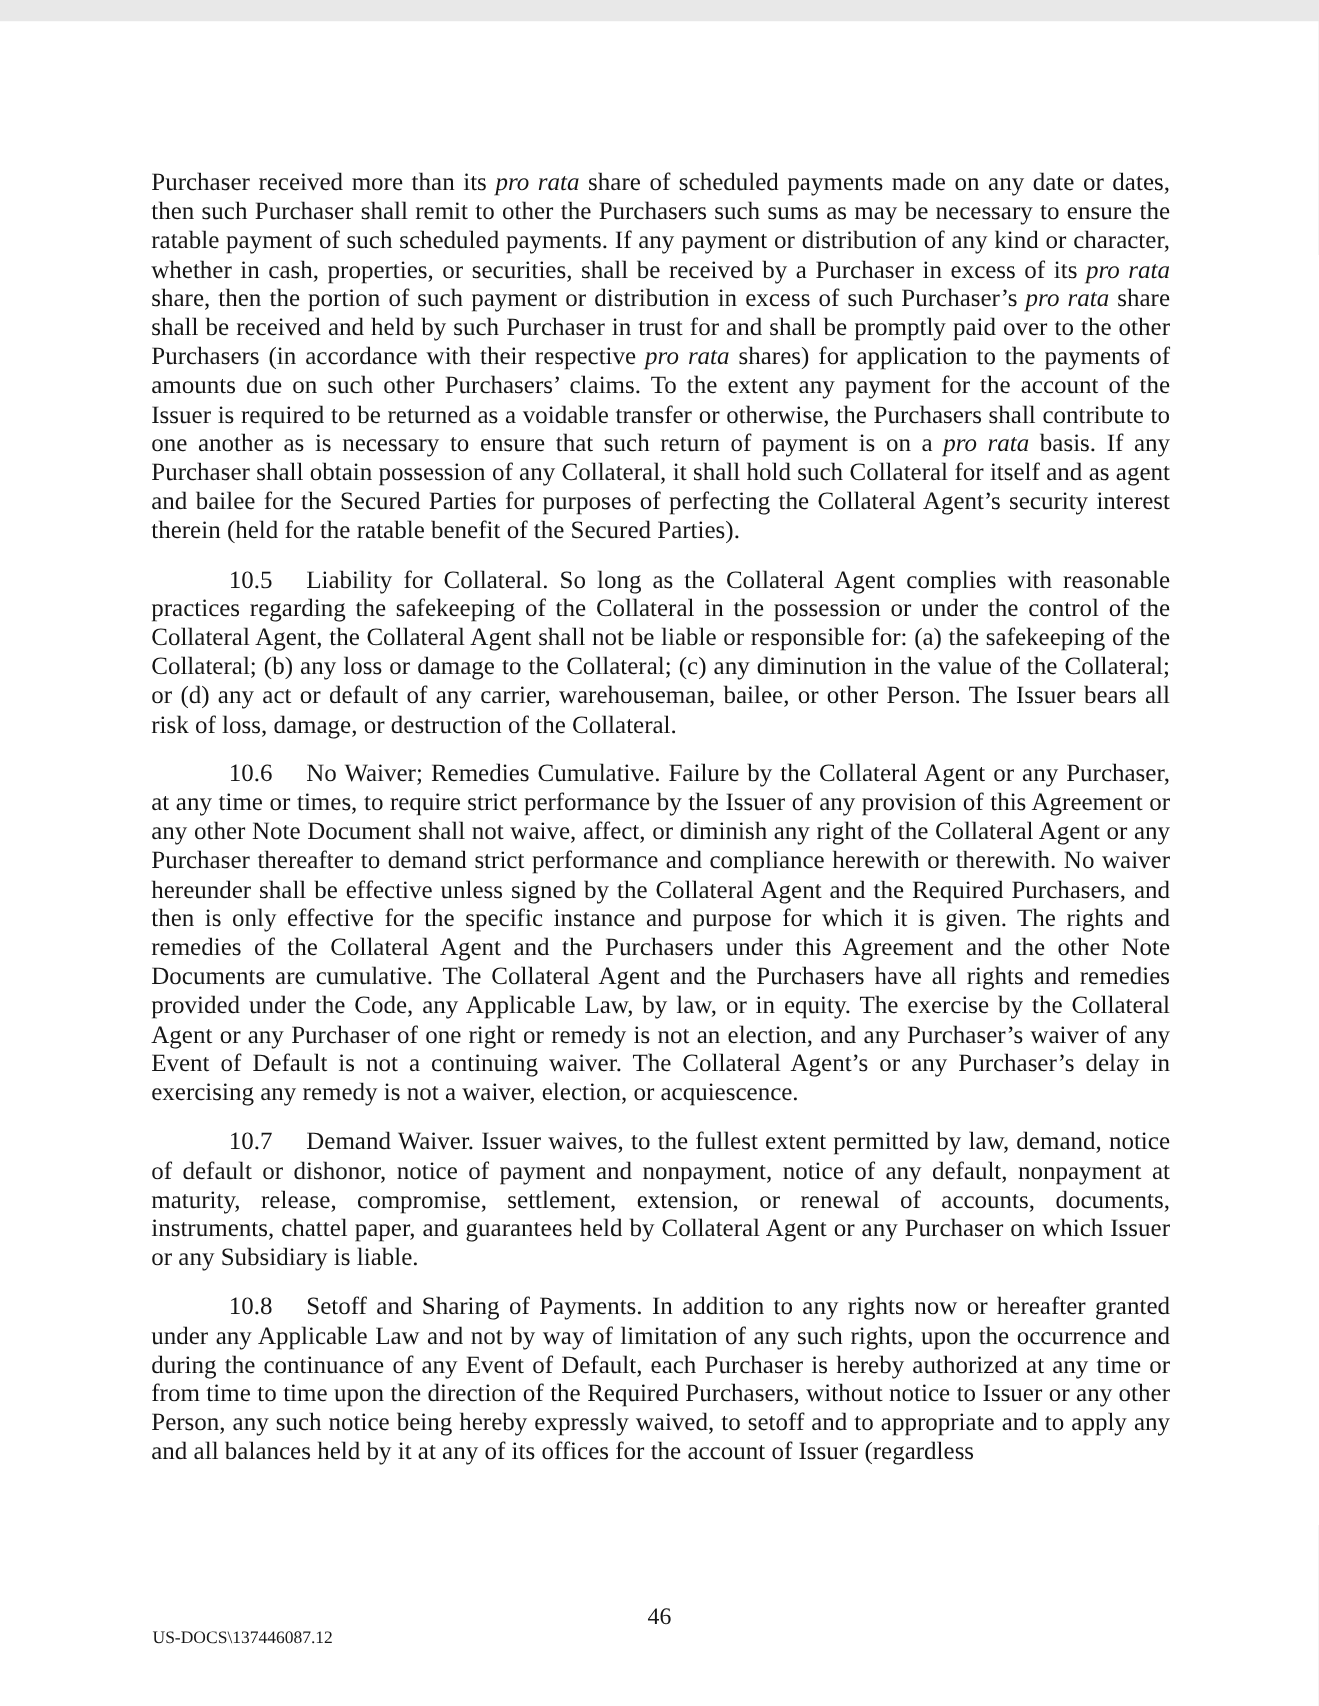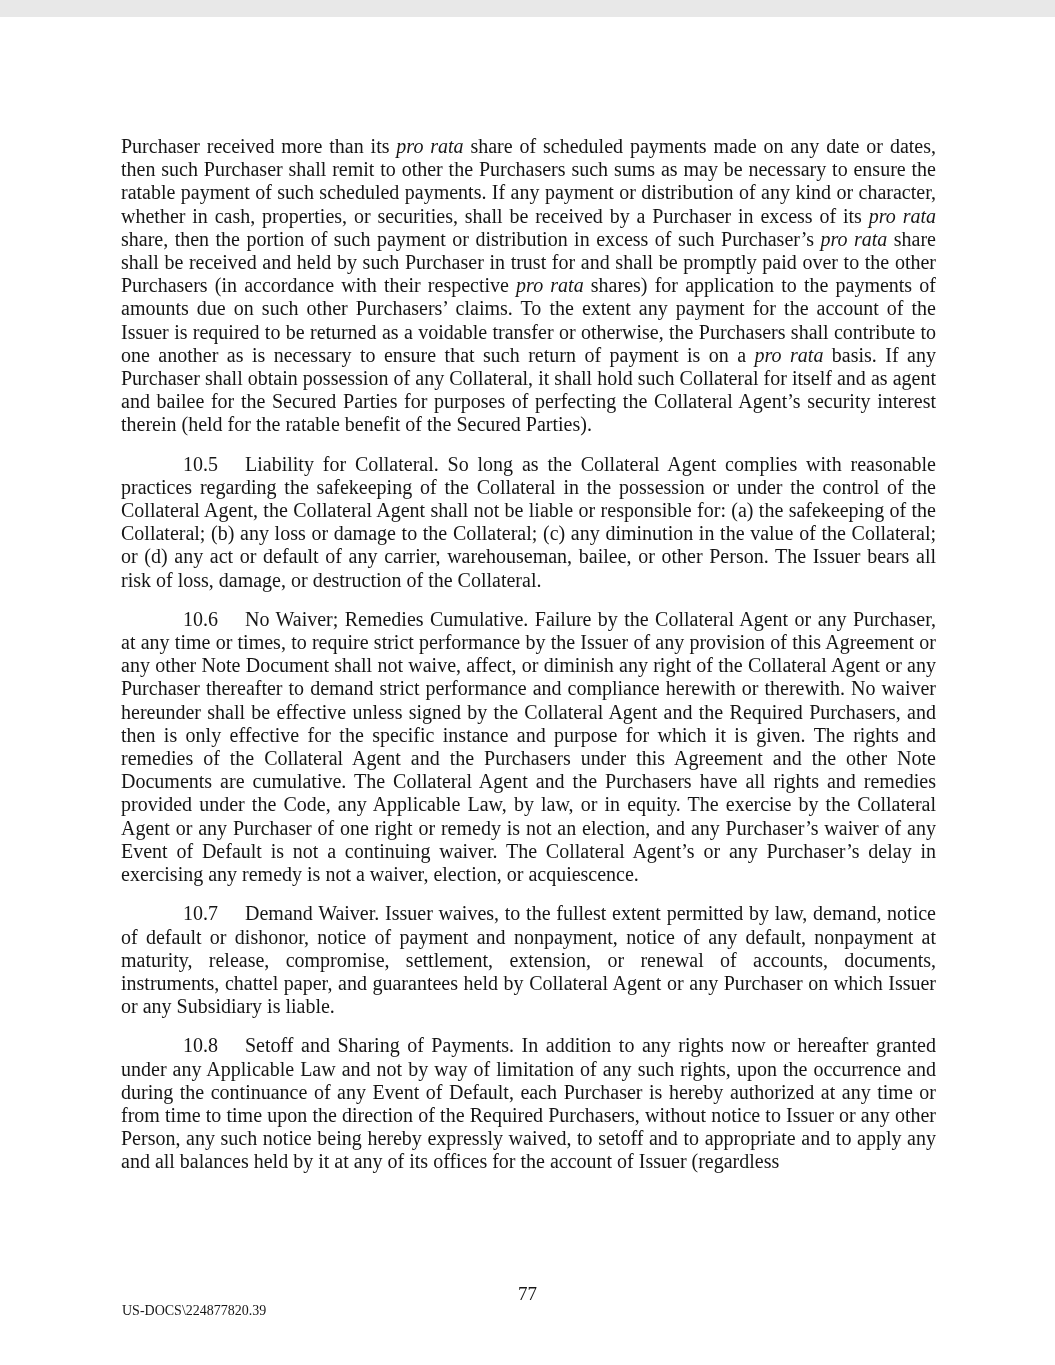--- a/index.html
+++ b/index.html
@@ -52,15 +52,15 @@
 <body>
 
 <div class="page">
   <div class="doc-body">
       <p class="para"><span class="run">Purchaser received more than its </span><span class="italic">pro rata</span><span class="run"> share of scheduled payments made on any date or dates, then such Purchaser shall remit to other the Purchasers such sums as may be necessary to ensure the ratable payment of such scheduled payments. If any payment or distribution of any kind or character, whether in cash, properties, or securities, shall be received by a Purchaser in excess of its </span><span class="italic">pro rata</span><span class="run"> share, then the portion of such payment or distribution in excess of such Purchaser’s </span><span class="italic">pro rata</span><span class="run"> share shall be received and held by such Purchaser in trust for and shall be promptly paid over to the other Purchasers (in accordance with their respective </span><span class="italic">pro rata</span><span class="run"> shares) for application to the payments of amounts due on such other Purchasers’ claims. To the extent any payment for the account of the Issuer is required to be returned as a voidable transfer or otherwise, the Purchasers shall contribute to one another as is necessary to ensure that such return of payment is on a </span><span class="italic">pro rata</span><span class="run"> basis. If any Purchaser shall obtain possession of any Collateral, it shall hold such Collateral for itself and as agent and bailee for the Secured Parties for purposes of perfecting the Collateral Agent’s security interest therein (held for the ratable benefit of the Secured Parties).</span></p>
       <p class="para indent"><span class="bold">10.5</span><span class="tab"></span><span class="bold">Liability for Collateral</span><span class="run">. So long as the Collateral Agent complies with reasonable practices regarding the safekeeping of the Collateral in the possession or under the control of the Collateral Agent, the Collateral Agent shall not be liable or responsible for: (a) the safekeeping of the Collateral; (b) any loss or damage to the Collateral; (c) any diminution in the value of the Collateral; or (d) any act or default of any carrier, warehouseman, bailee, or other Person. The Issuer bears all risk of loss, damage, or destruction of the Collateral.</span></p>
       <p class="para indent"><span class="bold">10.6</span><span class="tab"></span><span class="bold">No Waiver; Remedies Cumulative</span><span class="run">. Failure by the Collateral Agent or any Purchaser, at any time or times, to require strict performance by the Issuer of any provision of this Agreement or any other Note Document shall not waive, affect, or diminish any right of the Collateral Agent or any Purchaser thereafter to demand strict performance and compliance herewith or therewith. No waiver hereunder shall be effective unless signed by the Collateral Agent and the Required Purchasers, and then is only effective for the specific instance and purpose for which it is given. The rights and remedies of the Collateral Agent and the Purchasers under this Agreement and the other Note Documents are cumulative. The Collateral Agent and the Purchasers have all rights and remedies provided under the Code, any Applicable Law, by law, or in equity. The exercise by the Collateral Agent or any Purchaser of one right or remedy is not an election, and any Purchaser’s waiver of any Event of Default is not a continuing waiver. The Collateral Agent’s or any Purchaser’s delay in exercising any remedy is not a waiver, election, or acquiescence.</span></p>
       <p class="para indent"><span class="bold">10.7</span><span class="tab"></span><span class="bold">Demand Waiver</span><span class="run">. Issuer waives, to the fullest extent permitted by law, demand, notice of default or dishonor, notice of payment and nonpayment, notice of any default, nonpayment at maturity, release, compromise, settlement, extension, or renewal of accounts, documents, instruments, chattel paper, and guarantees held by Collateral Agent or any Purchaser on which Issuer or any Subsidiary is liable.</span></p>
       <p class="para indent"><span class="bold">10.8</span><span class="tab"></span><span class="bold">Setoff and Sharing of Payments</span><span class="run">. In addition to any rights now or hereafter granted under any Applicable Law and not by way of limitation of any such rights, upon the occurrence and during the continuance of any Event of Default, each Purchaser is hereby authorized at any time or from time to time upon the direction of the Required Purchasers, without notice to Issuer or any other Person, any such notice being hereby expressly waived, to setoff and to appropriate and to apply any and all balances held by it at any of its offices for the account of Issuer (regardless</span></p>
     </div>
-  <div class="page-number">77</div>
-  <div class="doc-id">US-DOCS\224877820.39</div>
+  <div class="page-number">46</div>
+  <div class="doc-id">US-DOCS\137446087.12</div>
 </div>
 
 </body></html>

